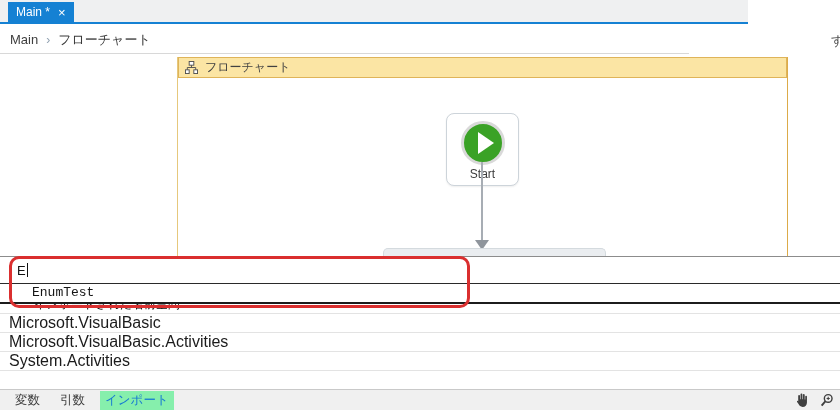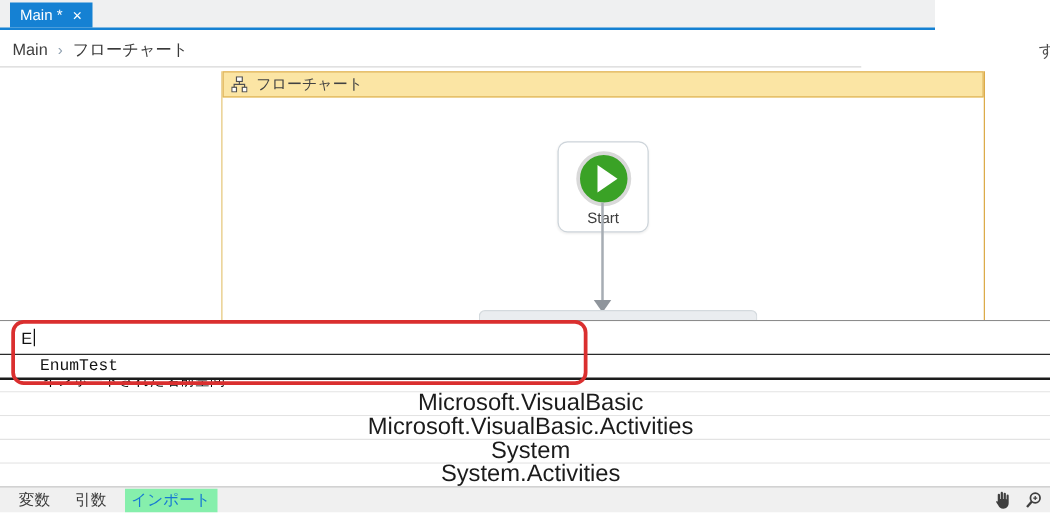--- a/index.html
+++ b/index.html
@@ -55,22 +55,22 @@
     border-top:1px solid #8c8c8c; background:#fff; }
   .ns-combobox { height:26px; background:#fff; display:flex; align-items:center;
     padding-left:17px; font-size:13px; color:#111; }
   .caret { display:inline-block; width:1px; height:14px; background:#111; margin-left:1px; }
   .dropdown { height:21px; background:#fff; border-top:1px solid #2a2a2a;
     border-bottom:2px solid #1c1c1c; }
   .dropdown-item { height:18px; line-height:18px; padding-left:32px; font-size:13px; color:#141414;font-family:Liberation Mono, monospace; }
   .obscured-row { height:10px; overflow:hidden; background:#fff; border-bottom:1px solid #e3e3e3; }
   .obscured-row span { display:block; margin-top:-8px; padding-left:34px;
     font-size:12px; color:#000000; }
-  .ns-row { height:19px; line-height:18px; padding-left:9px; font-size:19px;
-    color:#1b1b1b; border-bottom:1px solid #e3e3e3; background:#fff;text-align:center; }
+  .ns-row { height:19px; line-height:18px; padding-left:9px; font-size:16px;
+    color:#1b1b1b; border-bottom:1px solid #e3e3e3; background:#fff; }
 
   
   .bottombar { position:absolute; left:0; top:389px; width:840px; height:21px;
     background:#f0f0f0; border-top:1px solid #c9c9c9;
     display:flex; align-items:center; }
   .bb-tab { margin-left:10px; font-size:12.5px; color:#3c3c3c; padding:1px 5px; }
   .bb-tab.active { color:#1779d2; background:#86efac; }
   .bb-icons { position:absolute; right:6px; top:2px; display:flex; gap:9px; align-items:center; }
 
   
@@ -137,21 +137,20 @@
     <div class="obscured-row">
       <span>インポートされた名前空間</span>
     </div>
 
     <div>
 
         <div class="ns-row">Microsoft.VisualBasic</div>
 
         <div class="ns-row">Microsoft.VisualBasic.Activities</div>
 
-        <div class="ns-row">System</div>
 
         <div class="ns-row">System.Activities</div>
       </div>
   </div>
 
   <div class="bottombar">
     <div style="display:flex;">
 
         <span class="bb-tab">変数</span>
 

